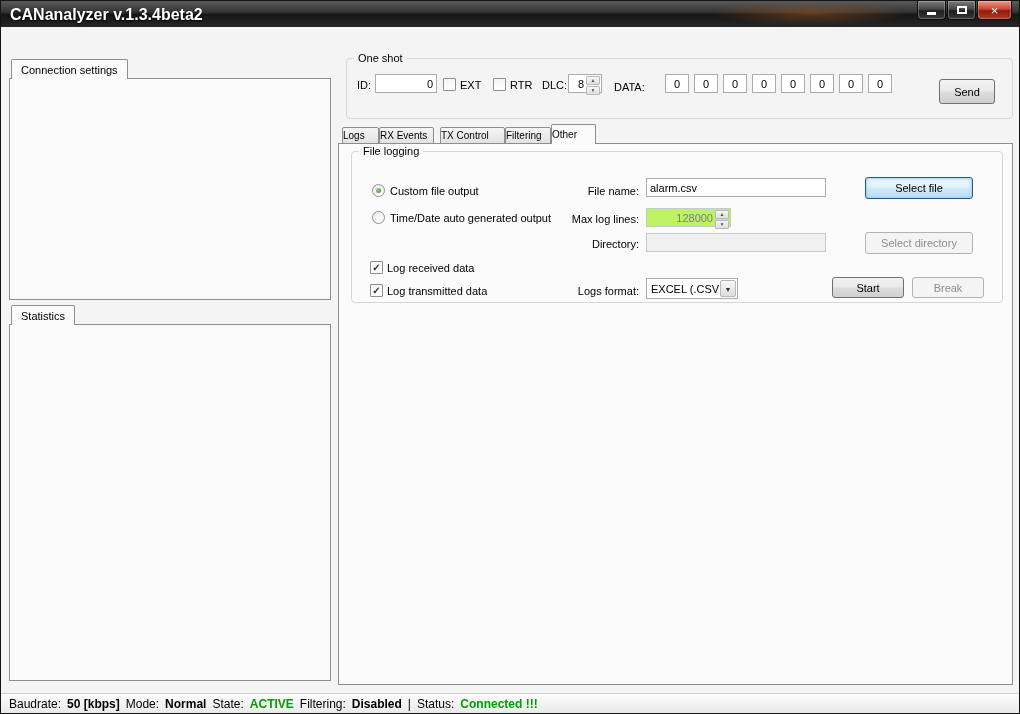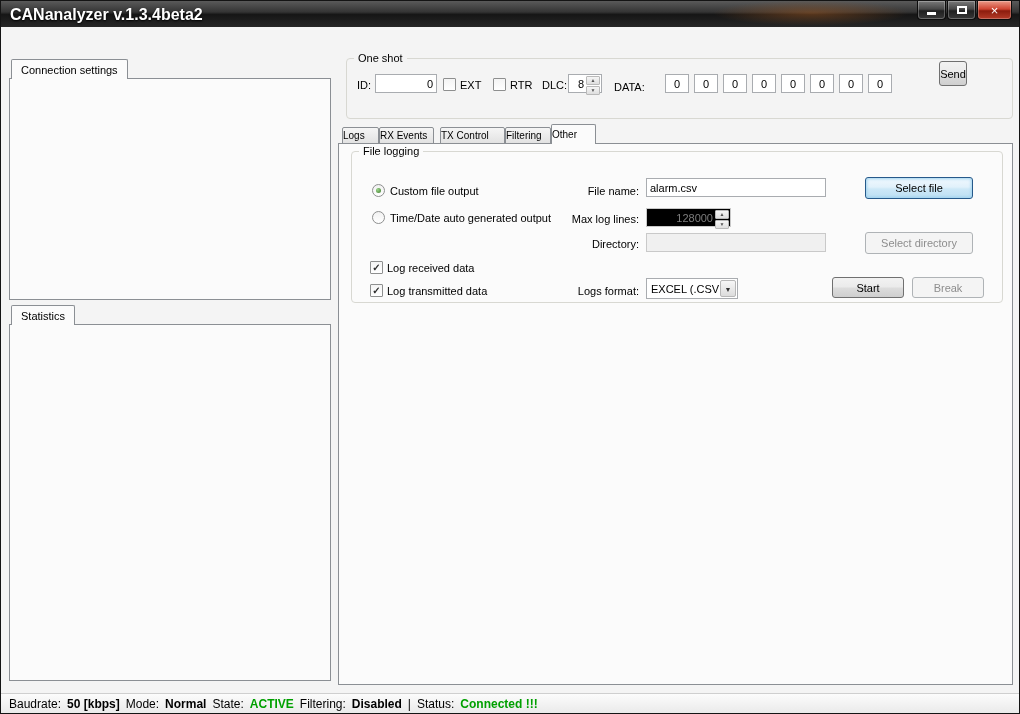--- a/index.html
+++ b/index.html
@@ -58,21 +58,21 @@
     background:linear-gradient(#f1f1f1,#fff); }
   .radio.sel::after { content:""; position:absolute; left:3px; top:3px; width:5px; height:5px; border-radius:50%;
     background:radial-gradient(circle at 35% 35%, #9bd58a, #3d7a2a); }
 
   .ddl { position:absolute; height:21px; background:#fff; border:1px solid #a9acb0; }
   .ddl .v { position:absolute; left:4px; top:4px; right:18px; font-size:11px; white-space:nowrap; overflow:hidden; }
   .ddl .ar { position:absolute; right:1px; top:1px; bottom:1px; width:16px; border:1px solid #b7b7b7; border-radius:2px;
     background:linear-gradient(#f7f7f7,#dcdcdc); font-size:7px; color:#333; text-align:center; line-height:17px; }
 
   .numfield { position:absolute; border:1px solid #a9acb0; background:#fff; }
-  .numfield.dis { background:#000000; border-color:#c9c9c9; }
+  .numfield.dis { background:#bef264; border-color:#c9c9c9; }
   .numfield .nv { position:absolute; left:3px; right:17px; top:3px; font-size:11px; text-align:right; }
   .numfield.dis .nv { color:#7d7d7d; }
   .numfield .sp { position:absolute; right:0; top:0; bottom:0; width:15px; display:flex; flex-direction:column; padding:1px 1px 1px 0; }
   .numfield .sp i { flex:1; font-style:normal; font-size:5px; line-height:7px; text-align:center; color:#555;
     background:linear-gradient(#f6f6f6,#dedede); border:1px solid #b9b9b9; border-radius:1px; margin-bottom:1px; }
   .numfield .sp i:last-child { margin-bottom:0; }
 
   .listbox { position:absolute; background:#fff; border:1px solid #8b8f94; }
   .vsb { position:absolute; right:0; top:0; bottom:0; width:17px; background:#f0f0f0; border-left:1px solid #dcdcdc; }
   .vsb .sbtn { position:absolute; left:0; right:0; height:17px; background:linear-gradient(#fdfdfd,#d8d8d8);
@@ -206,21 +206,21 @@
   </div>
   <span class="lbl" style="left:613px;top:80px;">DATA:</span>
   <input class="tbox tc" style="left: 664px; top: 73px; width: 24px;" value="0">
   <input class="tbox tc" style="left: 693px; top: 73px; width: 24px;" value="0">
   <input class="tbox tc" style="left: 722px; top: 73px; width: 24px;" value="0">
   <input class="tbox tc" style="left: 751px; top: 73px; width: 24px;" value="0">
   <input class="tbox tc" style="left: 780px; top: 73px; width: 24px;" value="0">
   <input class="tbox tc" style="left: 809px; top: 73px; width: 24px;" value="0">
   <input class="tbox tc" style="left: 838px; top: 73px; width: 24px;" value="0">
   <input class="tbox tc" style="left: 867px; top: 73px; width: 24px;" value="0">
-  <button type="button" class="btn" style="left:938px;top:60px;width:28px;height:25px;">Send</button>
+  <button type="button" class="btn" style="left:938px;top:78px;width:56px;height:25px;">Send</button>
 
   <div class="tab2" style="left:341px;top:126px;width:37px;">Logs</div>
   <div class="tab2" style="left:378px;top:126px;width:55px;">RX Events</div>
   <div class="tab2" style="left:439px;top:126px;width:65px;">TX Control</div>
   <div class="tab2" style="left:504px;top:126px;width:46px;">Filtering</div>
   <div class="tab2 active" style="left:550px;top:123px;width:45px;">Other</div>
   <div class="panel" style="left:337px;top:142px;width:675px;height:542px;"></div>
 
   <span class="glabel" style="left:358px;top:144px;background:#fbfbfb;z-index:2;">File logging</span>
   <div class="gbox" style="left:350px;top:150px;width:652px;height:152px;z-index:1;"></div>

